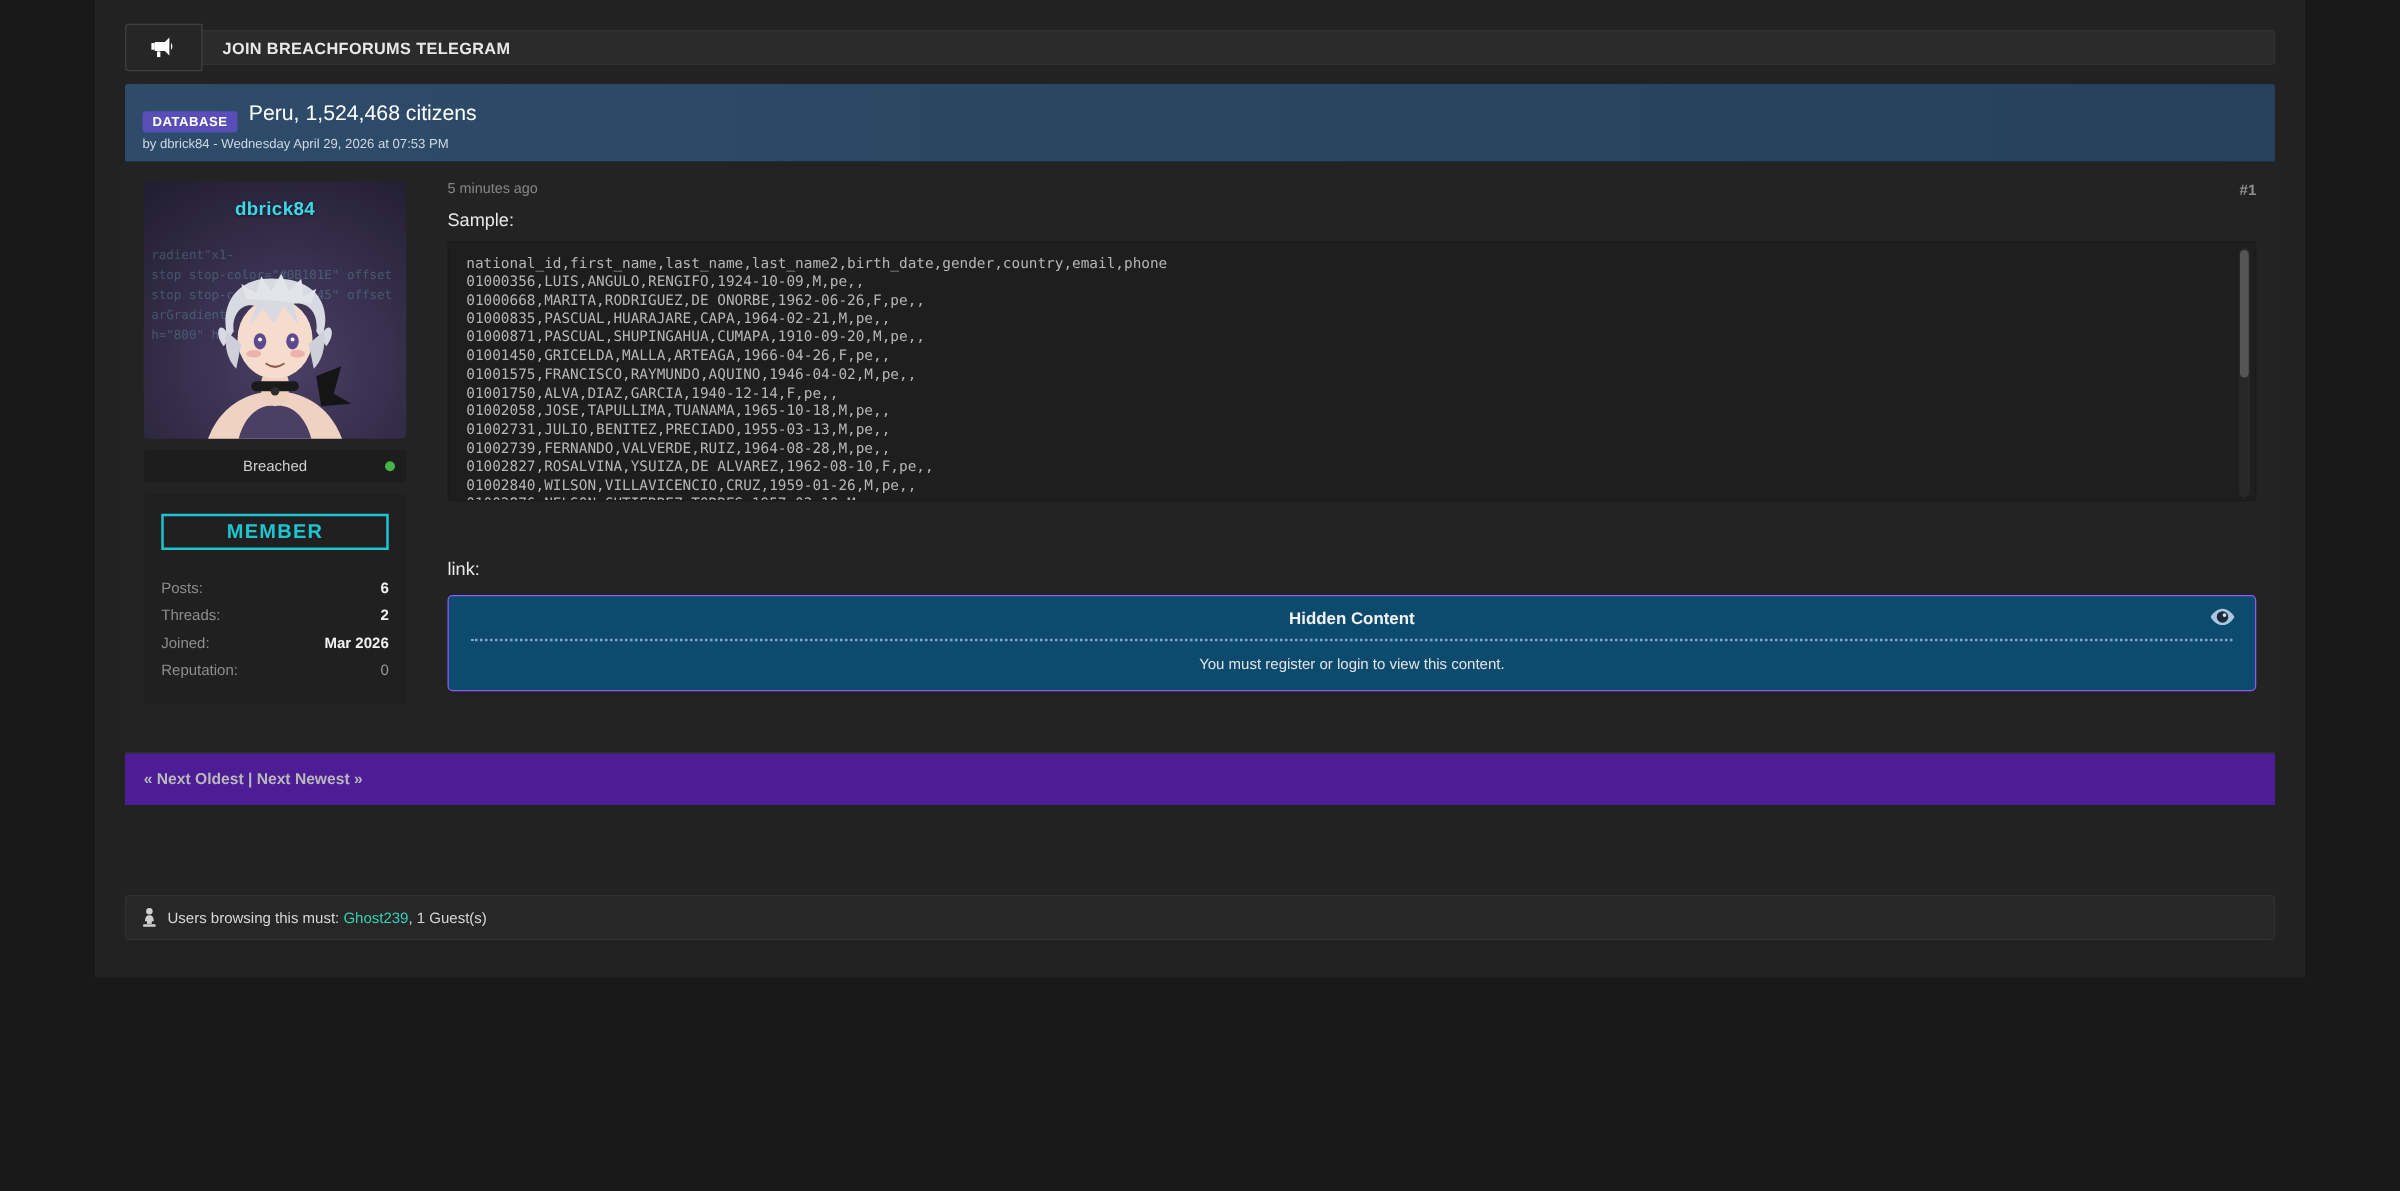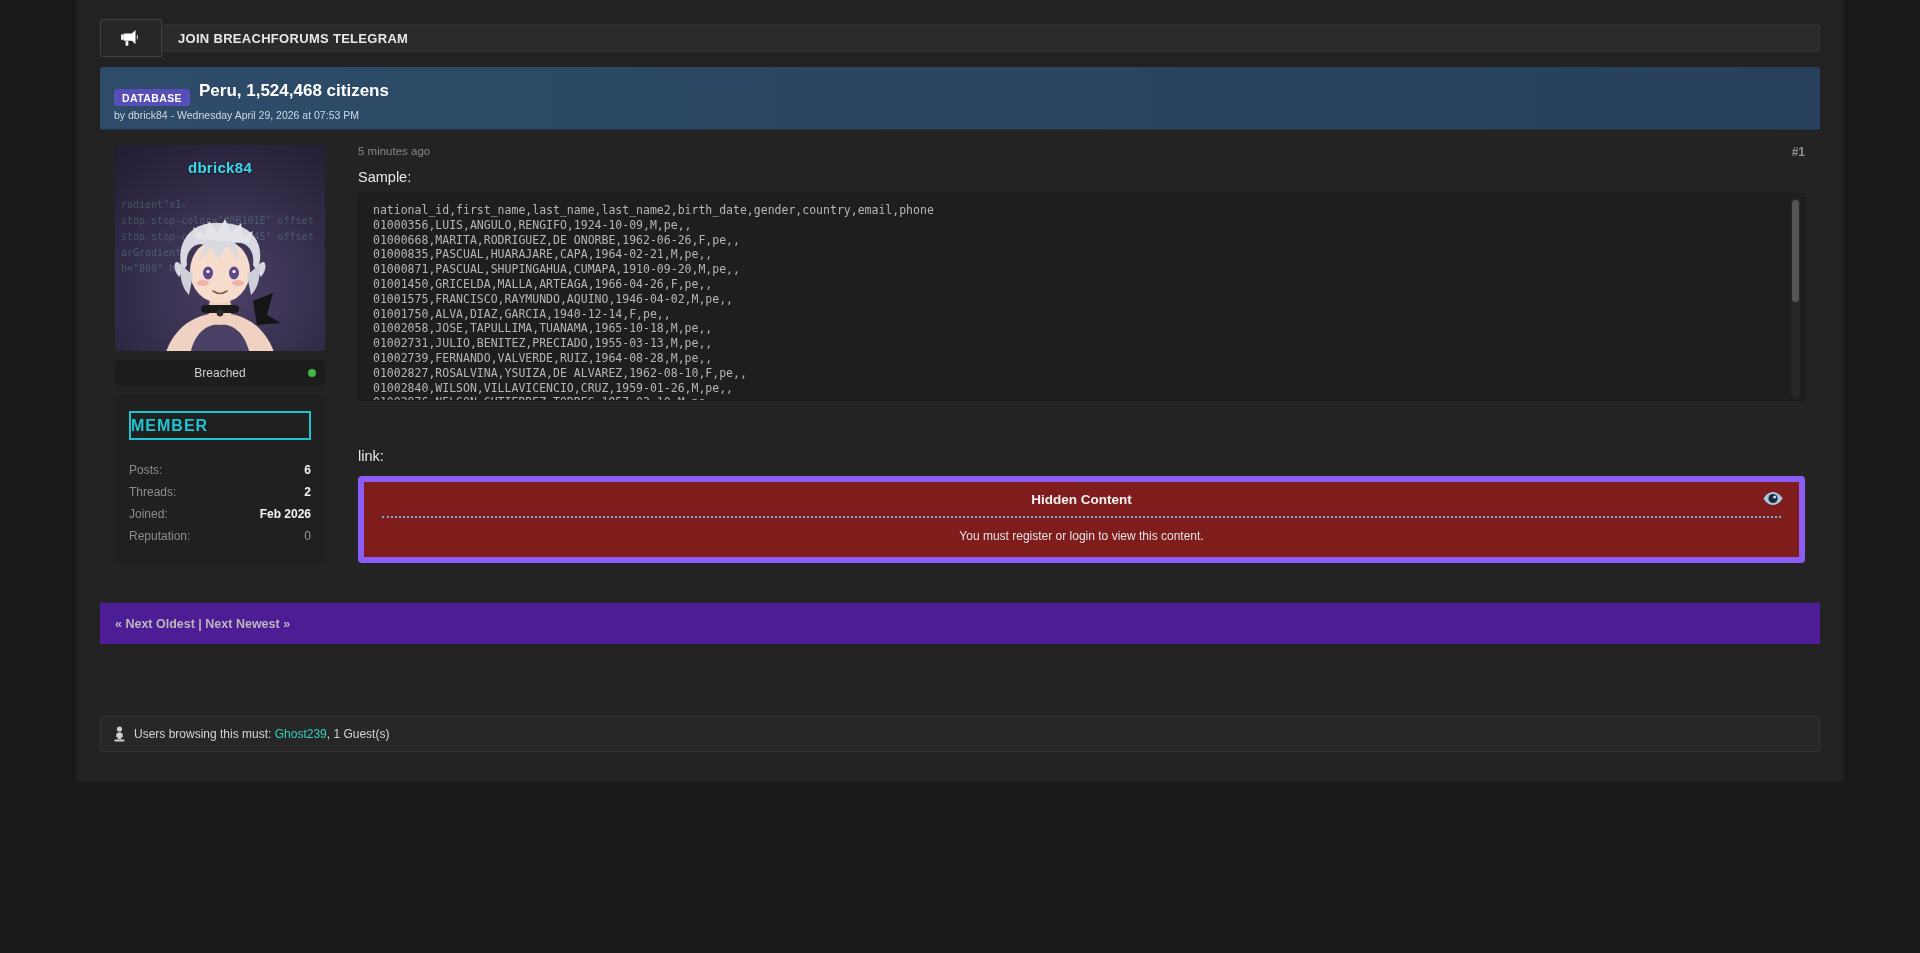--- a/index.html
+++ b/index.html
@@ -9,41 +9,41 @@
 
   
   .ann-bar { display:flex; align-items:center; height:28px; background:#2b2b2b; border:1px solid #323232; border-radius:3px; cursor:pointer; }
   .ann-icon-box { width:62px; height:38px; margin:-1px 0 -1px -1px; background:#262626; border:1px solid #404040; border-radius:3px 0 0 3px; display:flex; align-items:center; justify-content:center; }
   .ann-text { margin-left:16px; color:#e8e8e8; font-size:13px; font-weight:bold; letter-spacing:.3px; }
 
   
   .thread-header { margin-top:15px; background:linear-gradient(90deg,#2e4c6a 0%, #2a4661 45%, #27415c 100%); border-radius:3px 3px 0 0; padding:9px 14px 8px; border-bottom:1px solid #1d3348; }
   .thread-title-row { display:flex; align-items:center; gap:9px; }
   .badge-database { background:#574eb8; color:#ffffff; font-size:10.5px; font-weight:bold; letter-spacing:.4px; padding:3px 8px 2px; border-radius:3px;margin-top:13px; }
-  .thread-title { color:#ffffff; font-size:17px; font-weight:700; }
+  .thread-title { color:#ffffff; font-size:17px; font-weight:400; }
   .thread-byline { margin-top:3px; color:#cdd8e2; font-size:10.5px; }
   .thread-byline a { color:#cdd8e2; text-decoration:none; }
 
   
   .post-body { background:#232323; display:flex; padding:15px; min-height:472px; }
 
   
   .profile-col { width:210px; flex:0 0 210px; }
   .avatar-card { position:relative; width:210px; height:206px; border-radius:4px; overflow:hidden; background:
       radial-gradient(circle at 55% 70%, #4b3f66 0%, #37304e 45%, #201c30 100%); cursor:pointer; }
   .avatar-bg-code { position:absolute; top:52px; left:6px; color:rgba(120,200,200,.28); font-family:"DejaVu Sans Mono", monospace; font-size:10px; line-height:16px; white-space:nowrap; }
   .avatar-username { position:relative; z-index:3; text-align:center; margin-top:14px; color:#3cd9e8; font-size:15px; font-weight:bold; letter-spacing:.3px; text-shadow:0 1px 2px rgba(0,0,0,.6); }
   .avatar-art { position:absolute; z-index:2; bottom:-4px; left:50%; transform:translateX(-50%); }
 
   .group-row { margin-top:9px; background:#1d1d1d; border-radius:3px; height:26px; display:flex; align-items:center; justify-content:center; position:relative; }
   .group-name { color:#cfcfcf; font-size:12px; }
   .online-dot { position:absolute; right:9px; top:9px; width:8px; height:8px; border-radius:50%; background:#46b549; }
 
   .member-card { margin-top:9px; background:#202020; border-radius:3px; padding:16px 14px 14px; }
-  .member-badge { border:2px solid #1fc4d1; color:#1fc4d1; text-align:left; font-size:16px; font-weight:bold; letter-spacing:1px; padding:4px 0 3px; font-stretch:condensed; }
+  .member-badge { border:2px solid #1fc4d1; color:#1fc4d1; text-align:center; font-size:16px; font-weight:bold; letter-spacing:1px; padding:4px 0 3px; font-stretch:condensed; }
   .stats { margin-top:22px; }
   .stat-row { display:flex; justify-content:space-between; margin-bottom:6px; font-size:12px; line-height:16px; }
   .stat-label { color:#8d8d8d;text-align:center; }
   .stat-value { color:#f2f2f2; font-weight:bold; }
   .stat-row:last-child .stat-value { color:#9a9a9a; font-weight:normal; }
 
   
   .content-col { flex:1; margin-left:33px; min-width:0; }
   .post-meta-row { display:flex; justify-content:space-between; align-items:flex-start; }
   .post-time { color:#868686; font-size:11.5px; }
@@ -51,21 +51,21 @@
   .sample-label { margin-top:10px; color:#e8e8e8; font-size:14.5px; }
 
   .code-block { position:relative; margin-top:8px; background:#1e1e1e; border:1px solid #1a1a1a; border-radius:2px; height:208px; overflow:hidden; padding:9px 26px 0 14px; cursor:text; }
   .code { font-family:"DejaVu Sans Mono", monospace; font-size:11.5px; line-height:14.8px; color:#b6b6b6; white-space:pre; }
   .code-line { display:block; }
   .code-scrollbar { position:absolute; top:4px; right:4px; width:9px; height:200px; background:#272727; border-radius:5px; }
   .code-scroll-thumb { position:absolute; top:2px; left:1px; width:7px; height:102px; background:#555555; border-radius:4px; cursor:grab; }
 
   .link-label { margin-top:47px; color:#e8e8e8; font-size:14.5px; }
 
-  .hidden-box { margin-top:12px; background:#7f1d1d; border:6px solid #8b5cf6; border-radius:4px; padding:10px 18px 14px; position:relative; }
+  .hidden-box { margin-top:12px; background:#0c4a6e; border:1px solid #8b5cf6; border-radius:4px; padding:10px 18px 14px; position:relative; }
   .hidden-title { text-align:center; color:#f2f2f2; font-size:13.5px; font-weight:bold; }
   .hidden-eye { position:absolute; right:16px; top:9px; cursor:pointer; }
   .hidden-sep { margin-top:9px; border-bottom:2px dotted #7fa8cc; }
   .hidden-msg { margin-top:11px; text-align:center; color:#e3e3e3; font-size:12px; }
   .hidden-msg a { color:#e3e3e3; text-decoration:none; }
 
   .reply-row { display:flex; justify-content:flex-end; margin-top:32px; }
   .reply-btn { display:flex; align-items:center; gap:7px; background:#2d2d2d; border:1px solid #363636; border-radius:4px; padding:6px 14px 6px 11px; cursor:pointer; }
   .reply-btn span { color:#cccccc; font-size:12.5px; }
 
@@ -162,21 +162,21 @@
               <span class="stat-value">6</span>
             </div>
 
             <div class="stat-row">
               <span class="stat-label">Threads:</span>
               <span class="stat-value">2</span>
             </div>
 
             <div class="stat-row">
               <span class="stat-label">Joined:</span>
-              <span class="stat-value">Feb 2026</span>
+              <span class="stat-value">Mar 2026</span>
             </div>
 
             <div class="stat-row">
               <span class="stat-label">Reputation:</span>
               <span class="stat-value">0</span>
             </div>
           </div>
       </div>
     </div>
 

